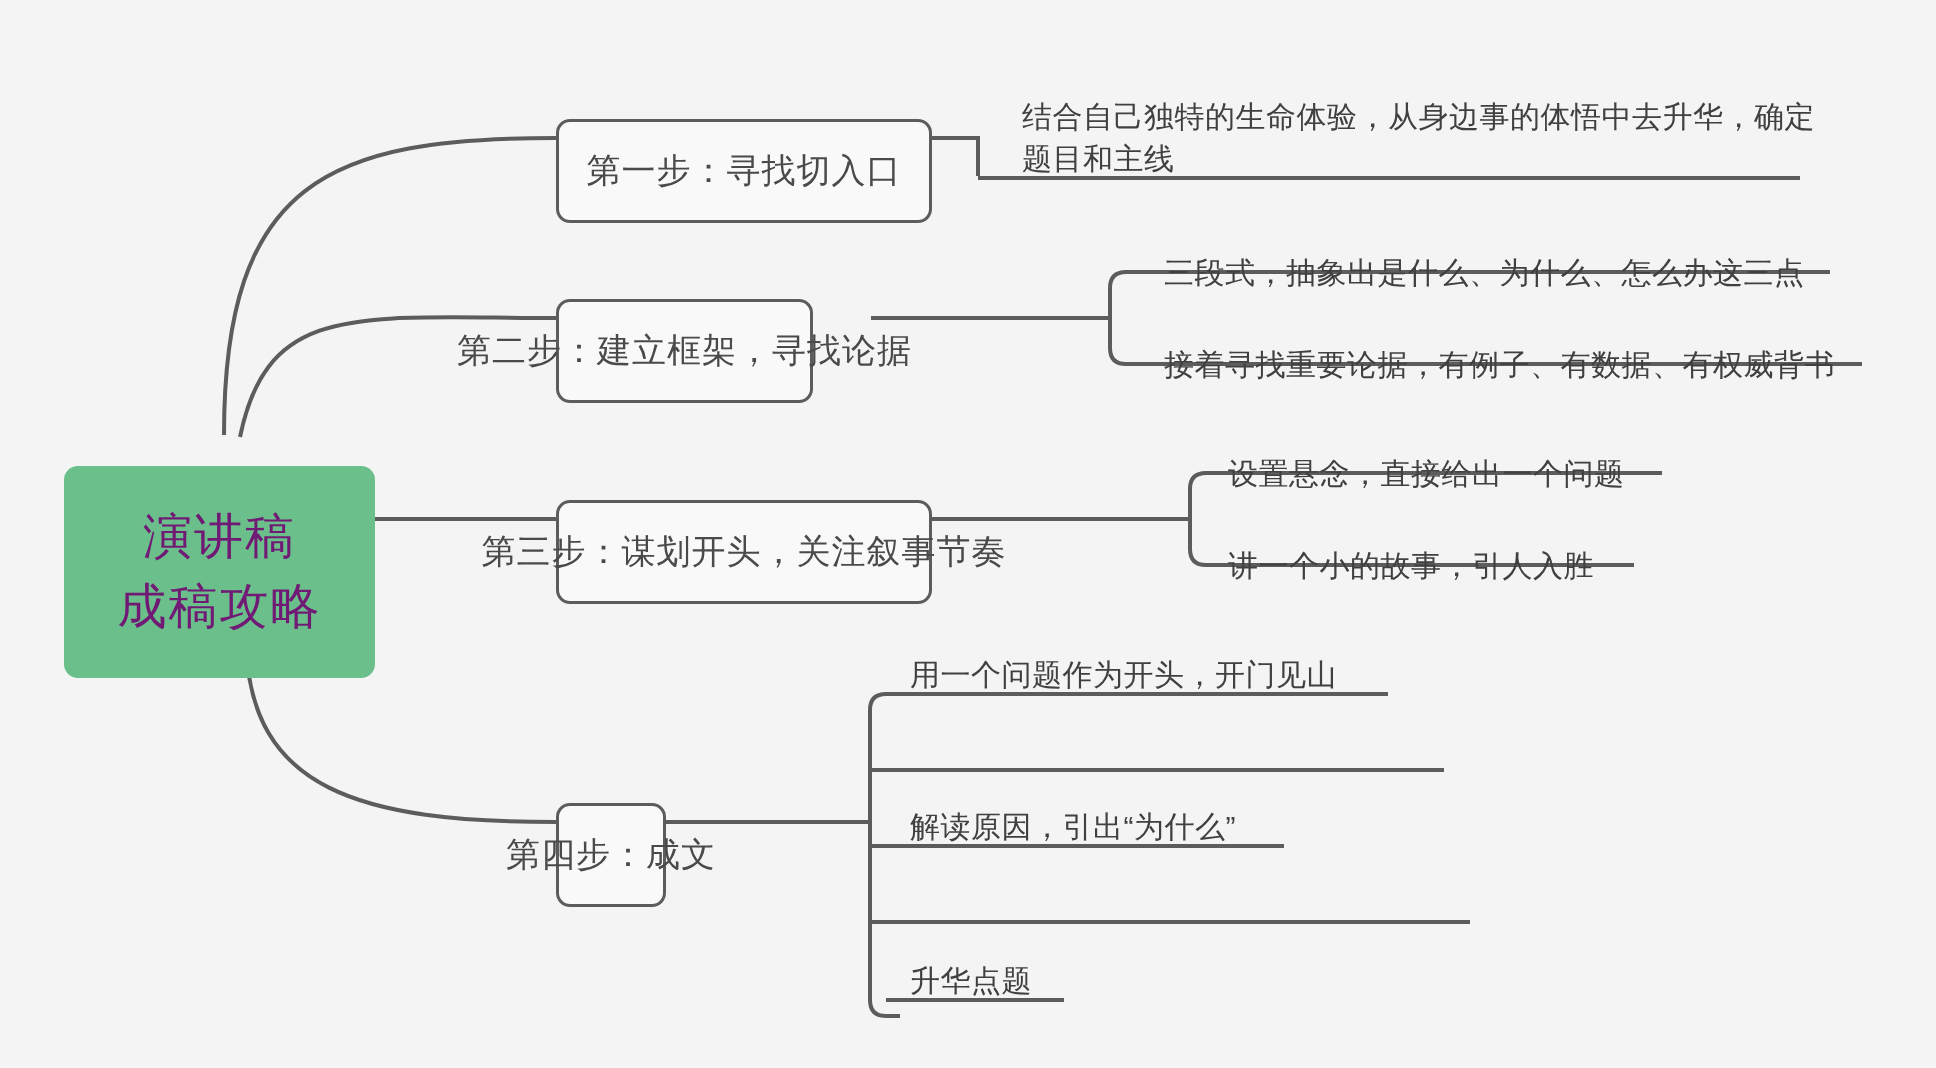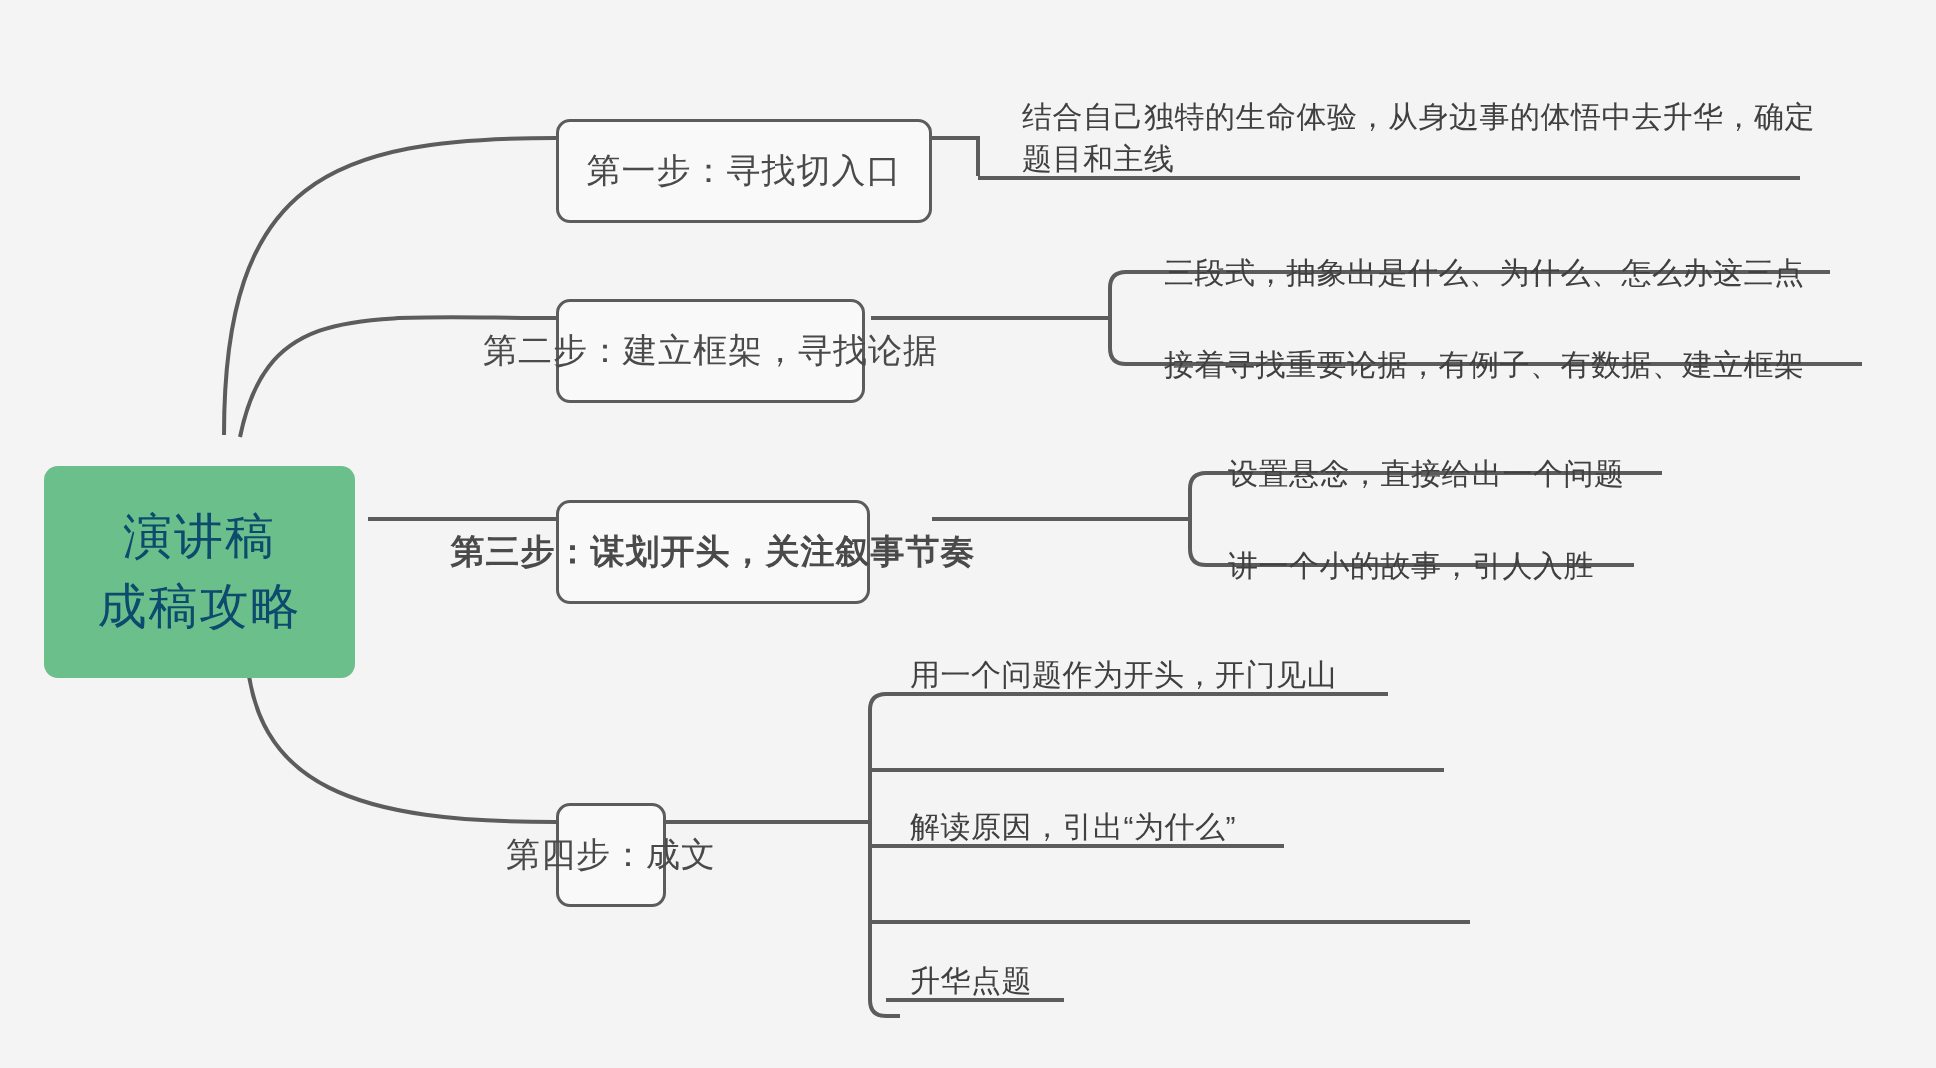--- a/index.html
+++ b/index.html
@@ -17,25 +17,25 @@
   .node{
     position:absolute;
     box-sizing:border-box;
     display:flex;align-items:center;justify-content:center;
     white-space:nowrap;
     margin-top:33px;
   }
 
   
   #root{
-    left:44px;top:433px;width:311px;height:212px;
+    left:64px;top:433px;width:311px;height:212px;
     background:#6bbf8a;
     border-radius:14px;
     flex-direction:column;
-    color:#0c4a6e;
+    color:#701a75;
     font-size:49px;
     line-height:1.42;
     letter-spacing:2px;
     font-weight:400;
   }
   #root .line{display:block;}
 
   
   .step{
     background:#f9f9f9;
@@ -111,36 +111,36 @@
 
   <div class="node" id="root">
     <span class="line">演讲稿</span>
     <span class="line">成稿攻略</span>
   </div>
 
   <div class="node step" style="left:556px;top:86px;width:376px;height:104px;">
     <span>第一步：寻找切入口</span>
   </div>
 
-  <div class="node step" style="left:556px;top:266px;width:309px;height:104px;padding:0 16px;">
+  <div class="node step" style="left:556px;top:266px;width:257px;height:104px;padding:0 16px;">
     <span>第二步：建立框架，寻找论据</span>
   </div>
 
-  <div class="node step" style="left:556px;top:467px;width:314px;height:104px;padding:4px 14px;font-weight:bold;">
+  <div class="node step" style="left:556px;top:467px;width:376px;height:104px;padding:4px 14px;">
     <span>第三步：谋划开头，关注叙事节奏</span>
   </div>
 
   <div class="node step" style="left:556px;top:770px;width:110px;height:104px;padding:0 18px;justify-content:center;">
     <span>第四步：成文</span>
   </div>
 
   <div class="leaf two-line" style="left:1022px;top:96px;">结合自己独特的生命体验，从身边事的体悟中去升华，确定题目和主线</div>
 
   <div class="leaf" style="left:1164px;top:252px;">三段式，抽象出是什么、为什么、怎么办这三点</div>
-  <div class="leaf" style="left:1164px;top:344px;">接着寻找重要论据，有例子、有数据、建立框架</div>
+  <div class="leaf" style="left:1164px;top:344px;">接着寻找重要论据，有例子、有数据、有权威背书</div>
 
   <div class="leaf" style="left:1228px;top:453px;">设置悬念，直接给出一个问题</div>
   <div class="leaf" style="left:1228px;top:545px;">讲一个小的故事，引人入胜</div>
 
   <div class="leaf" style="left:910px;top:654px;">用一个问题作为开头，开门见山</div>
   <div class="leaf" style="left:910px;top:806px;">解读原因，引出“为什么”</div>
   <div class="leaf" style="left:910px;top:960px;">升华点题</div>
 
 </div>
 

